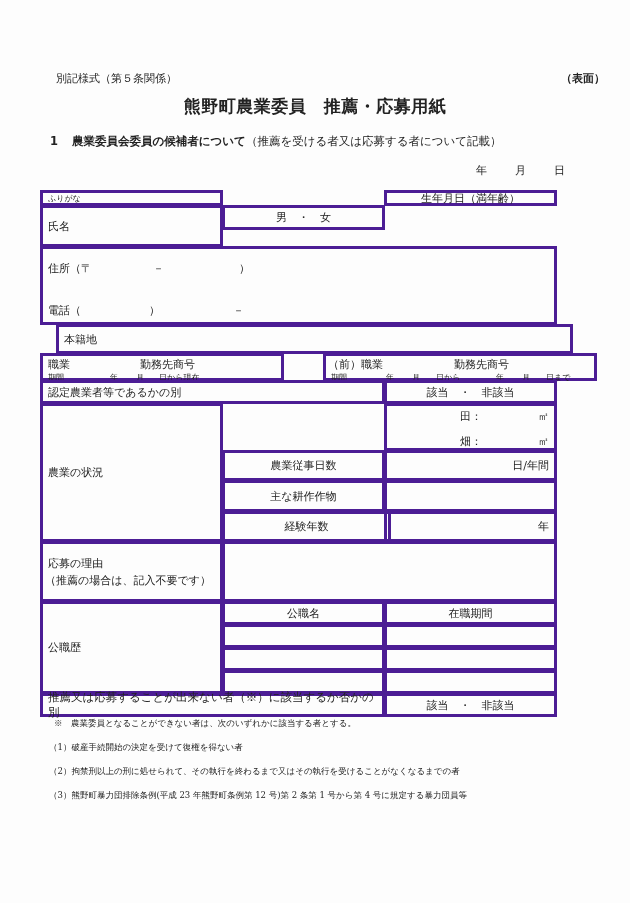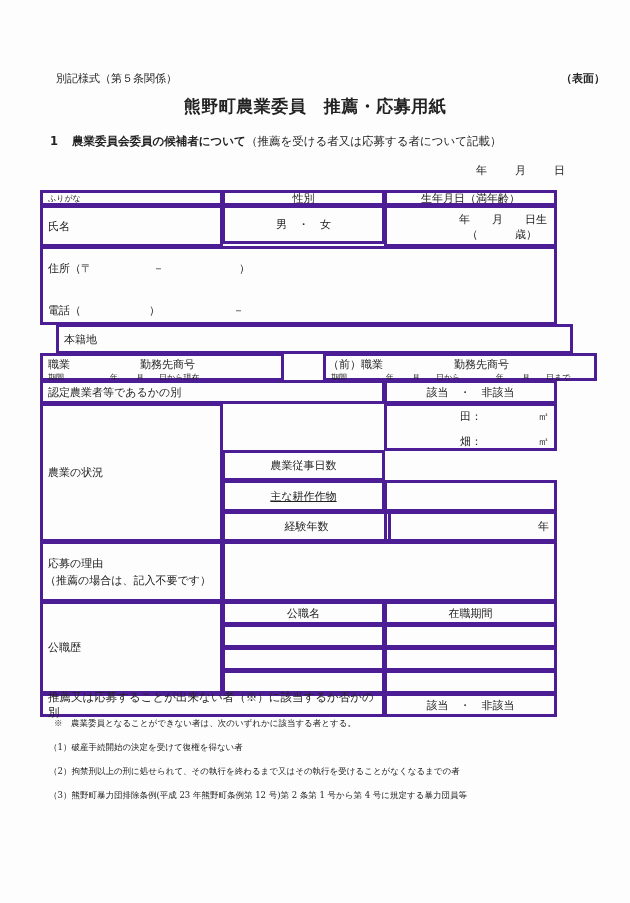--- a/index.html
+++ b/index.html
@@ -36,38 +36,30 @@
 </div>
 <div class="abs date-line">
   <span>年</span><span style="width:28px"></span><span>月</span><span style="width:28px"></span><span>日</span>
 </div>
 
 <div class="tbl">
 
   <div class="cell small" style="left:0;top:0;width:183px;height:16px;">
       <span>ふりがな</span>
     </div>
-  <div class="cell center" style="left:182px;top:0;width:163px;height:16px;">
-      <span>性別</span>
-    </div>
   <div class="cell center" style="left:344px;top:0;width:173px;height:16px;">
       <span>生年月日（満年齢）</span>
     </div>
 
   <div class="cell" style="left:0;top:15px;width:183px;height:42px;">
       <span>氏名</span>
     </div>
-  <div class="cell center" style="left:182px;top:15px;width:163px;height:39px;">
+  <div class="cell center" style="left:182px;top:15px;width:163px;height:25px;">
       <span>男　・　女</span>
     </div>
-  <div class="cell" style="left:344px;top:15px;width:173px;height:42px;">
-    <span class="lbl" style="left:72px;top:4px;">年　　月　　日生</span>
-    <span class="lbl" style="left:80px;top:19px;">（</span>
-    <span class="lbl" style="left:128px;top:19px;">歳）</span>
-  </div>
 
   <div class="cell" style="left:0;top:56px;width:517px;height:79px;align-items:flex-start;">
     <span class="lbl" style="left:5px;top:12px;">住所（〒</span>
     <span class="lbl" style="left:110px;top:12px;">－</span>
     <span class="lbl" style="left:196px;top:12px;">）</span>
     <span class="lbl" style="left:5px;top:54px;">電話（</span>
     <span class="lbl" style="left:106px;top:54px;">）</span>
     <span class="lbl" style="left:190px;top:54px;">－</span>
   </div>
 
@@ -109,22 +101,25 @@
   <div class="cell" style="left:344px;top:213px;width:173px;height:48px;">
     <span class="lbl" style="left:73px;top:3px;">田：</span>
     <span class="lbl" style="right:5px;top:3px;">㎡</span>
     <span class="lbl" style="left:73px;top:28px;">畑：</span>
     <span class="lbl" style="right:5px;top:28px;">㎡</span>
   </div>
 
   <div class="cell center" style="left:182px;top:260px;width:163px;height:31px;">
       <span>農業従事日数</span>
     </div>
+  <div class="cell right" style="left:344px;top:260px;width:173px;height:31px;">
+      <span>日/年間</span>
+    </div>
 
-  <div class="cell center" style="left:182px;top:290px;width:163px;height:32px;text-decoration:underline;">
+  <div class="cell center" style="left:182px;top:290px;width:163px;height:32px;">
       <span>主な耕作作物</span>
     </div>
   <div class="cell" style="left:344px;top:290px;width:173px;height:32px;"></div>
 
   <div class="cell center" style="left:182px;top:321px;width:169px;height:31px;">
       <span>経験年数</span>
     </div>
   <div class="cell right" style="left:344px;top:321px;width:173px;height:31px;">
       <span>年</span>
     </div>

